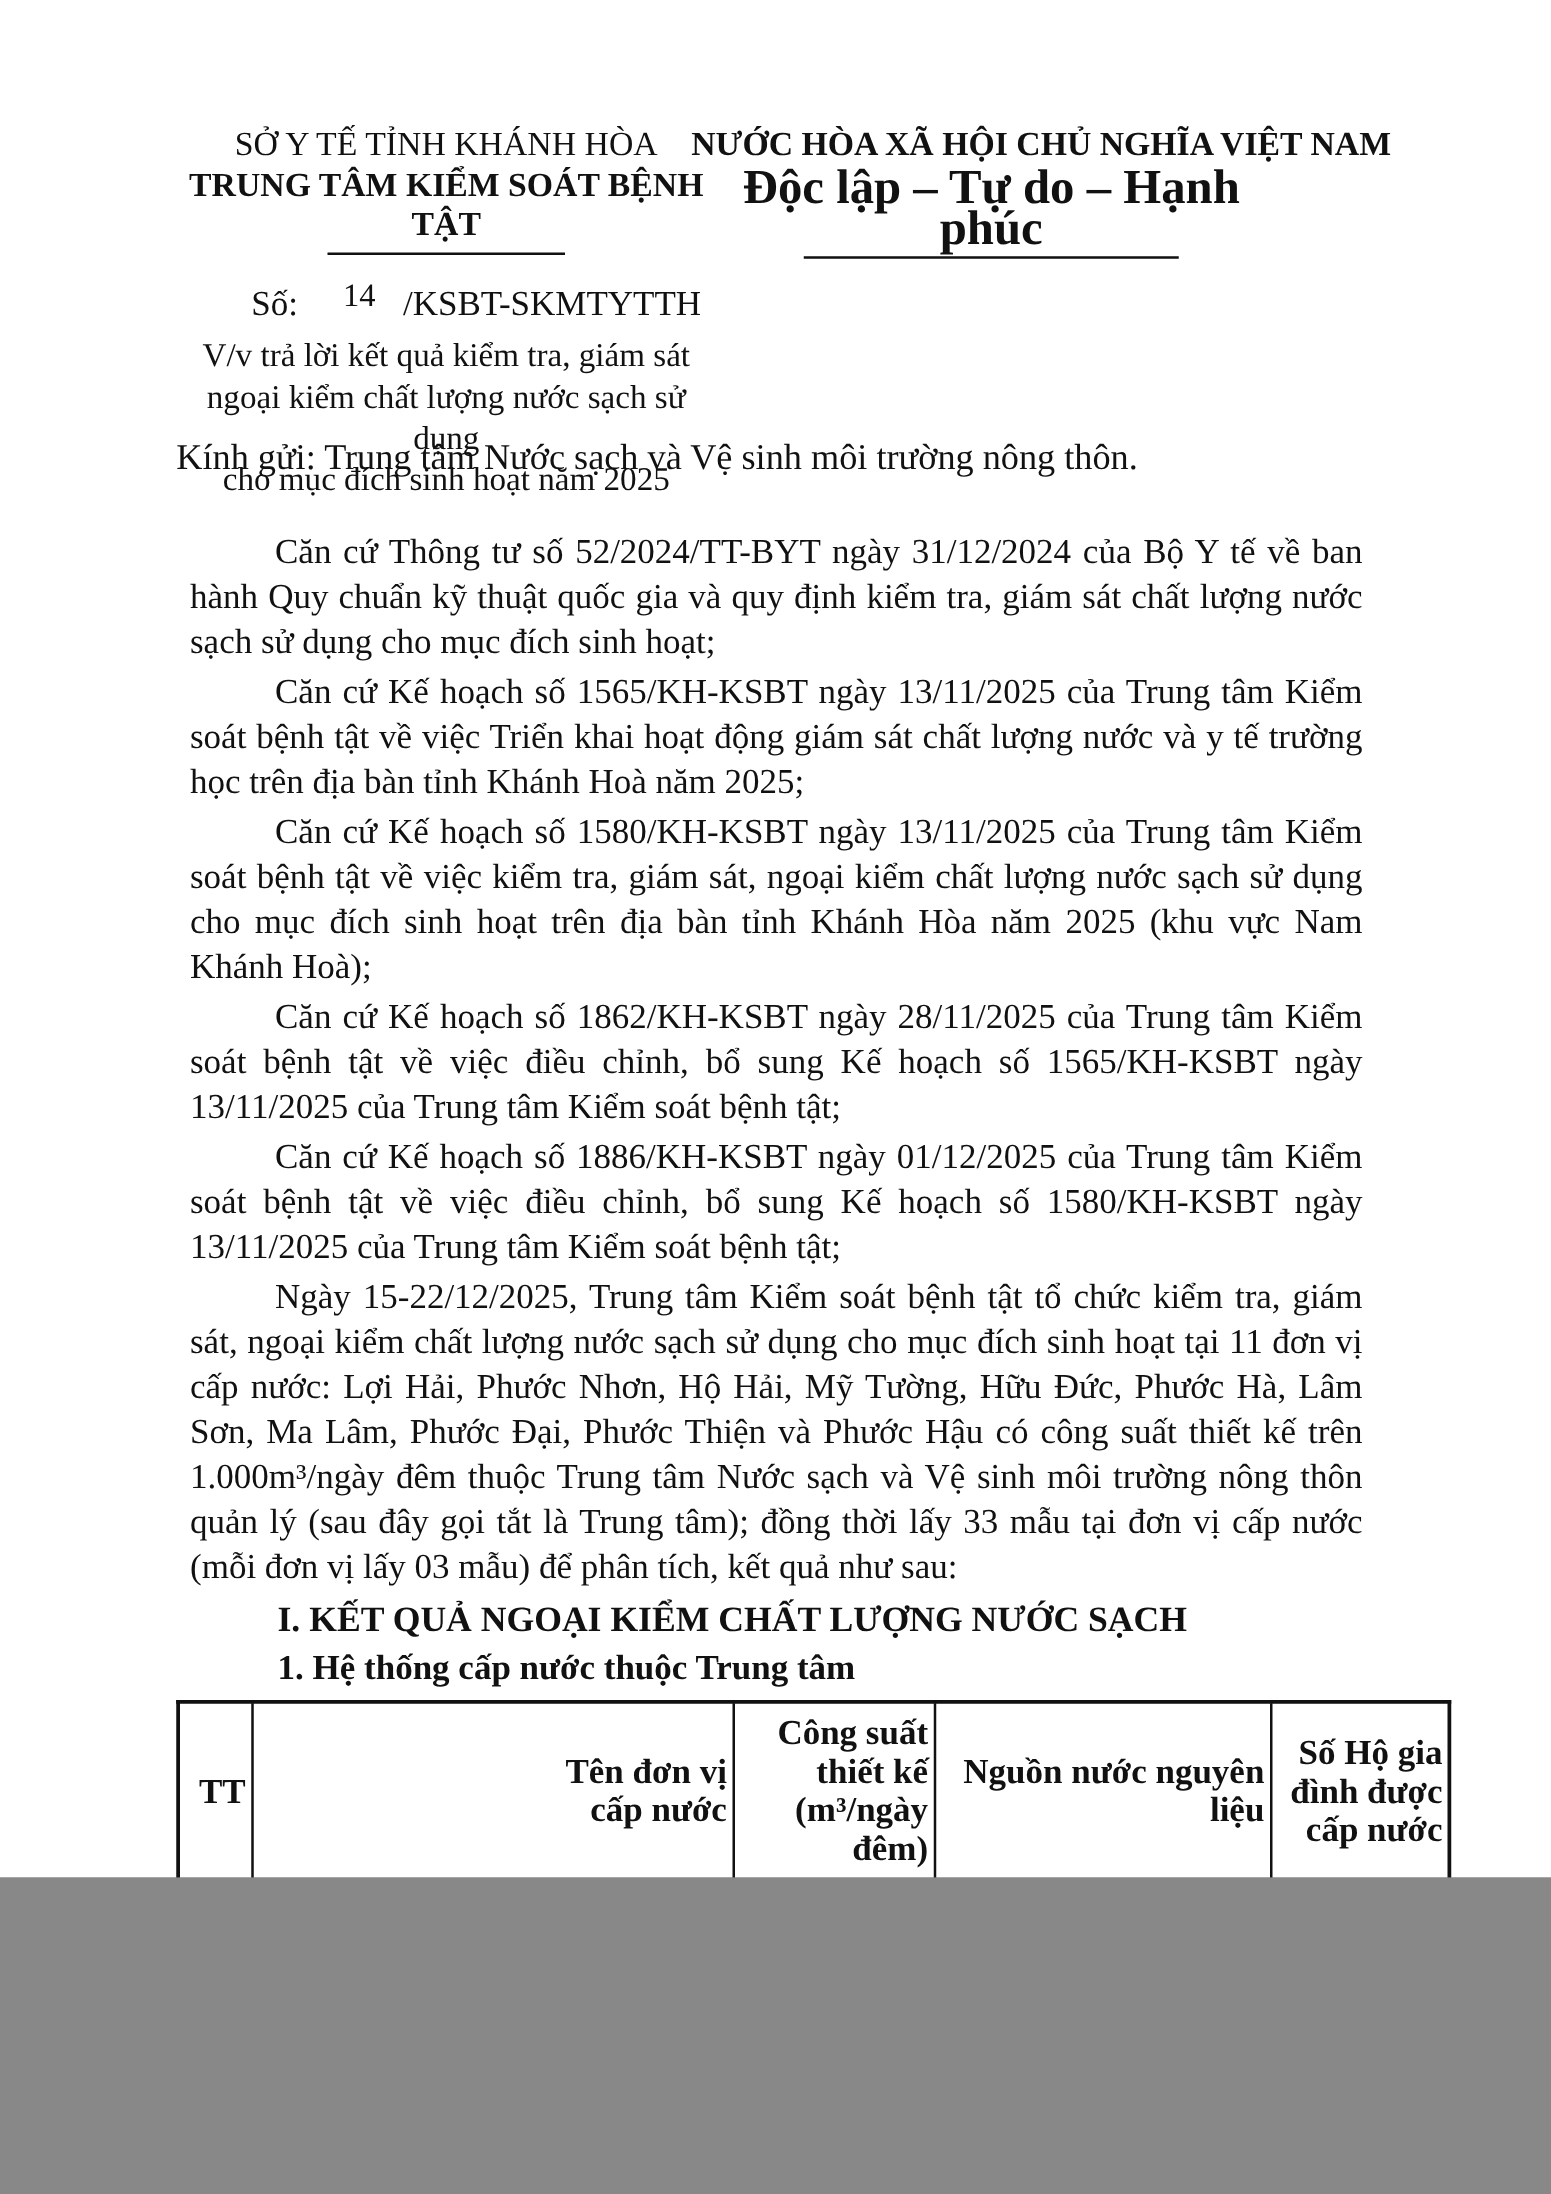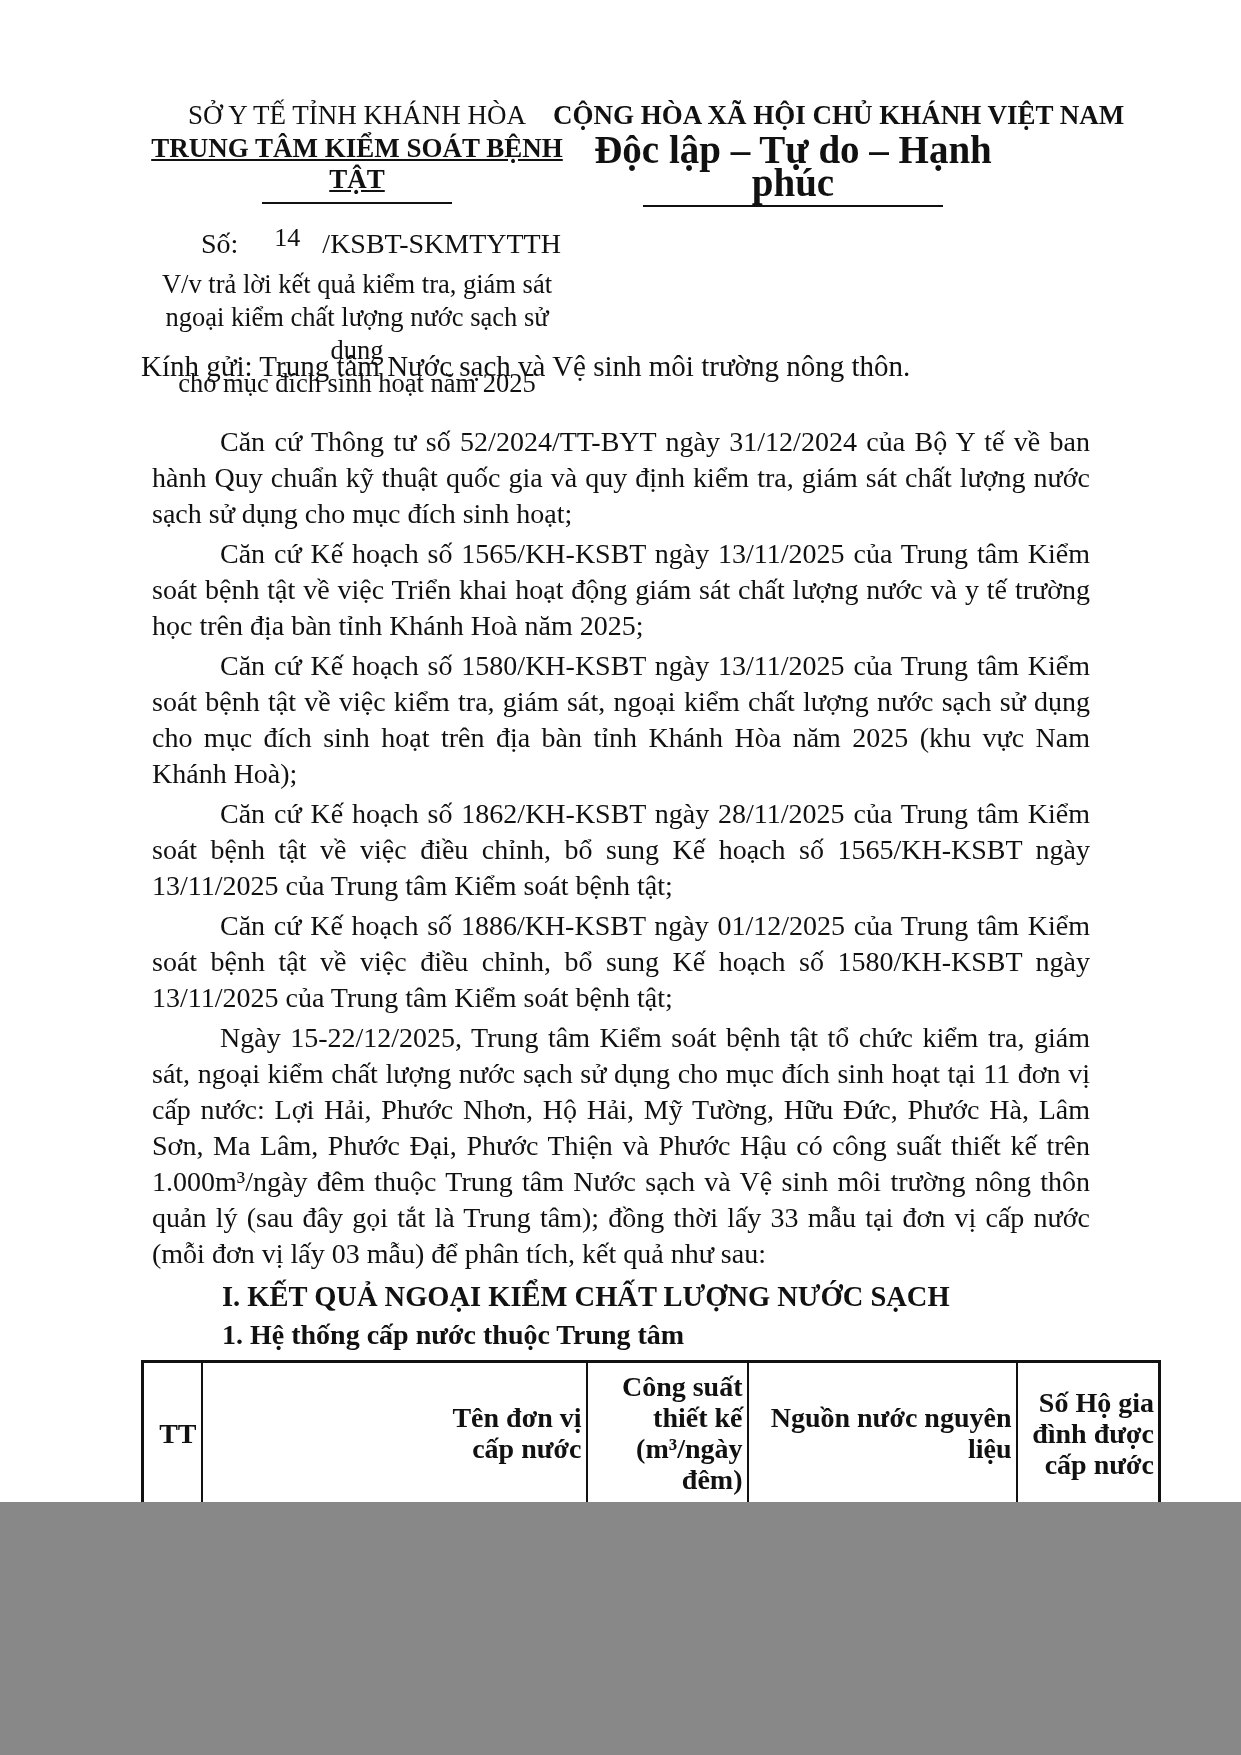--- a/index.html
+++ b/index.html
@@ -11,21 +11,21 @@
     background: #ffffff;
     box-sizing: border-box;
     padding: 92px 83px 0 141px;
     font-family: "Liberation Serif", "DejaVu Serif", serif;
     color: #111;
   }
   
   .letterhead { position: relative; height: 244px; }
   .org-block { position: absolute; left: 0; top: 8px; width: 432px; text-align: center; }
   .org-line1 { font-size: 27px; line-height: 31px; }
-  .org-line2 { font-size: 27px; line-height: 31px; font-weight: bold; margin-top: 2px; text-decoration: underline; }
+  .org-line2 { font-size: 27px; line-height: 31px; font-weight: bold; margin-top: 2px; }
   .org-rule  { width: 190px; height: 0; border-top: 2px solid #111; margin: 7px auto 0; }
   .doc-number { margin-top: 24px; font-size: 28px; text-align: left; padding-left: 60px; white-space: nowrap; }
   .doc-number .num-label { }
   .doc-number .num-value { display:inline-block; margin-left: 36px; font-size: 26px; position: relative; top: -7px; }
   .doc-number .num-suffix { display:inline-block; margin-left: 22px; }
   .subject { margin-top: 8px; font-size: 26.5px; line-height: 33px; }
   .national-block { position: absolute; left: 412px; top: 8px; width: 480px; text-align: center; }
   .motto1 { font-size: 27px; line-height: 31px; font-weight: bold; white-space: nowrap; }
   .motto2 { font-size: 39px; line-height: 33px; font-weight: bold; margin-top: 2px; }
   .motto-rule { width: 300px; height: 0; border-top: 2px solid #111; margin: 6px auto 0; }
@@ -80,21 +80,21 @@
         <span class="num-label">Số:</span><span class="num-value">14</span><span class="num-suffix">/KSBT-SKMTYTTH</span>
       </div>
       <div class="subject">
         <div>V/v trả lời kết quả kiểm tra, giám sát</div>
         <div>ngoại kiểm chất lượng nước sạch sử dụng</div>
         <div>cho mục đích sinh hoạt năm 2025</div>
       </div>
     </div>
 
     <div class="national-block">
-      <div class="motto1">CỘNG HÒA XÃ HỘI CHỦ KHÁNH VIỆT NAM</div>
+      <div class="motto1">NƯỚC HÒA XÃ HỘI CHỦ NGHĨA VIỆT NAM</div>
       <div class="motto2">Độc lập – Tự do – Hạnh phúc</div>
       <div class="motto-rule"></div>
     </div>
 
   </div>
 
   <div class="salutation">Kính gửi: Trung tâm Nước sạch và Vệ sinh môi trường nông thôn.</div>
 
   <div class="body-text">
     <p>Căn cứ Thông tư số 52/2024/TT-BYT ngày 31/12/2024 của Bộ Y tế về ban hành Quy chuẩn kỹ thuật quốc gia và quy định kiểm tra, giám sát chất lượng nước sạch sử dụng cho mục đích sinh hoạt;</p>

